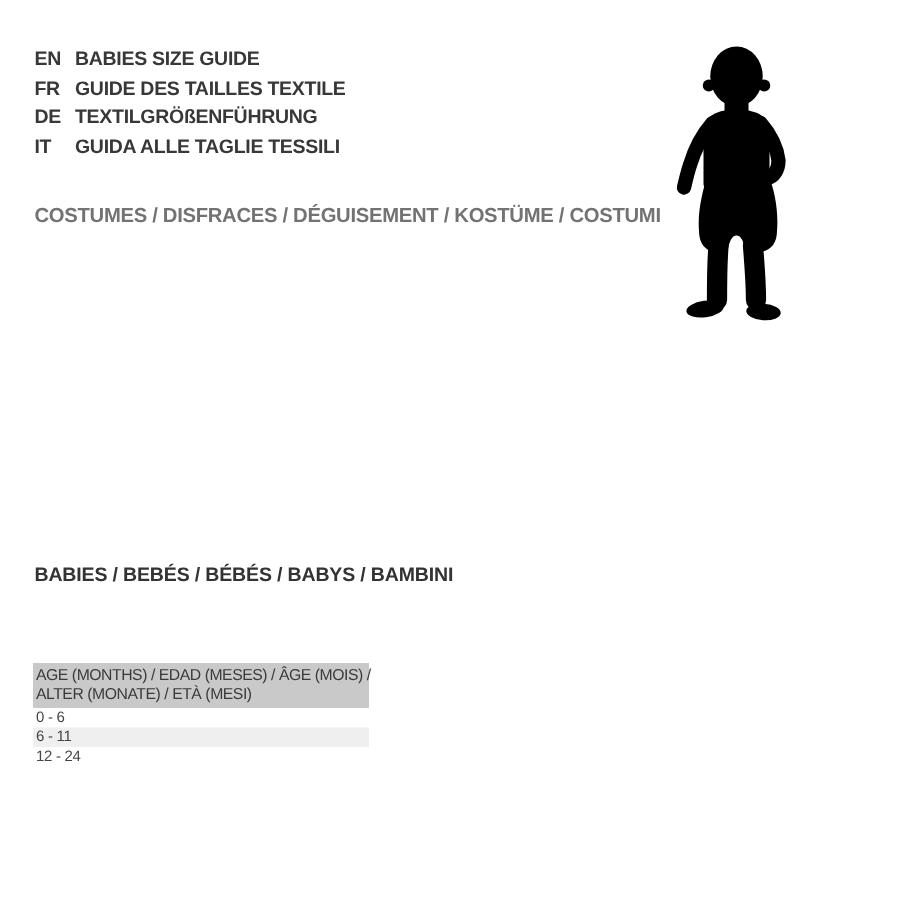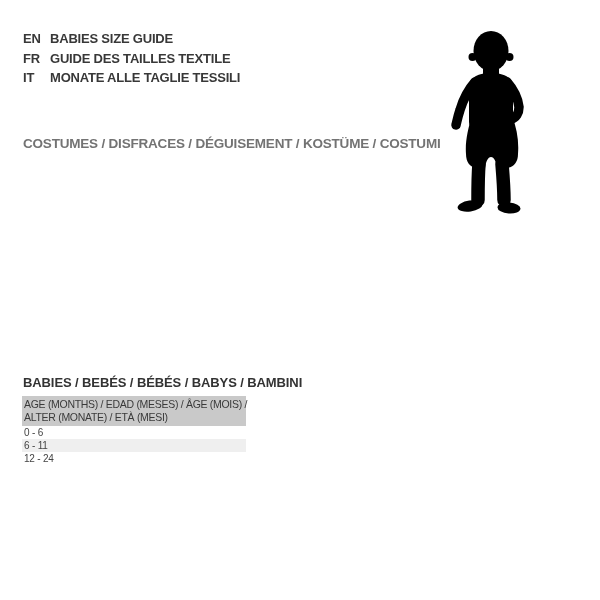--- a/index.html
+++ b/index.html
@@ -15,21 +15,21 @@
   .lang-label{white-space:nowrap;}
   
   .category{position:absolute;left:23px;top:136px;font-size:13.5px;font-weight:bold;
     color:#737373;letter-spacing:-0.2px;white-space:nowrap;}
   
   .figure{position:absolute;left:448px;top:30px;width:82px;height:186px;}
   
   .section-title{position:absolute;left:23px;top:375px;font-size:13px;font-weight:bold;
     color:#333333;letter-spacing:-0.1px;white-space:nowrap;}
   .size-table{position:absolute;left:22px;top:396px;width:224px;font-size:10.5px;}
-  .thead{background:#c9c9c9;padding:2px 0 2px 2px;color:#3a3a3a;}
+  .thead{background:#c9c9c9;padding:2px 0 2px 2px;color:#3a3a3a;margin-top:46px;}
   .thead div{line-height:13px;white-space:nowrap;letter-spacing:-0.3px;}
   .trow{height:13px;line-height:13px;padding-left:2px;color:#444444;font-size:10px;
     letter-spacing:-0.2px;}
   .trow:nth-child(odd){background:#ffffff;}
   .trow:nth-child(even){background:#efefef;}
   .tbody{margin-top:0;}
 </style>
 </head>
 <body>
 
@@ -38,22 +38,26 @@
   <div class="lang-list">
     <div class="lang-row">
       <span class="lang-code">EN</span>
       <span class="lang-label">BABIES SIZE GUIDE</span>
     </div>
     <div class="lang-row">
       <span class="lang-code">FR</span>
       <span class="lang-label">GUIDE DES TAILLES TEXTILE</span>
     </div>
     <div class="lang-row">
+      <span class="lang-code">DE</span>
+      <span class="lang-label">TEXTILGRÖßENFÜHRUNG</span>
+    </div>
+    <div class="lang-row">
       <span class="lang-code">IT</span>
-      <span class="lang-label">MONATE ALLE TAGLIE TESSILI</span>
+      <span class="lang-label">GUIDA ALLE TAGLIE TESSILI</span>
     </div>
   </div>
 
   <div class="category">COSTUMES / DISFRACES / DÉGUISEMENT / KOSTÜME / COSTUMI</div>
 
   <div class="figure">
     <svg viewBox="0 0 82 186" width="82" height="186" xmlns="http://www.w3.org/2000/svg">
       <g fill="#000000">
         <ellipse cx="43" cy="21" rx="17.5" ry="20"></ellipse>
         <circle cx="24.5" cy="27" r="4"></circle>

